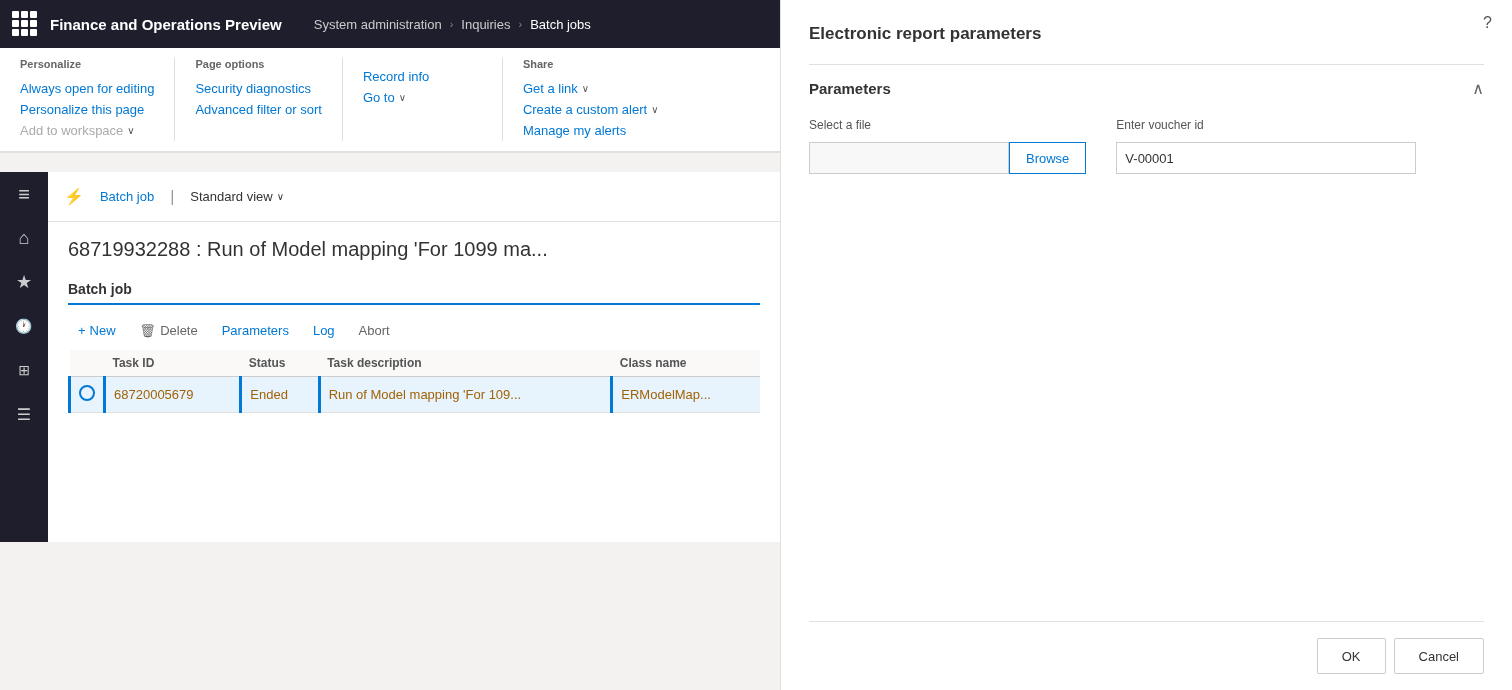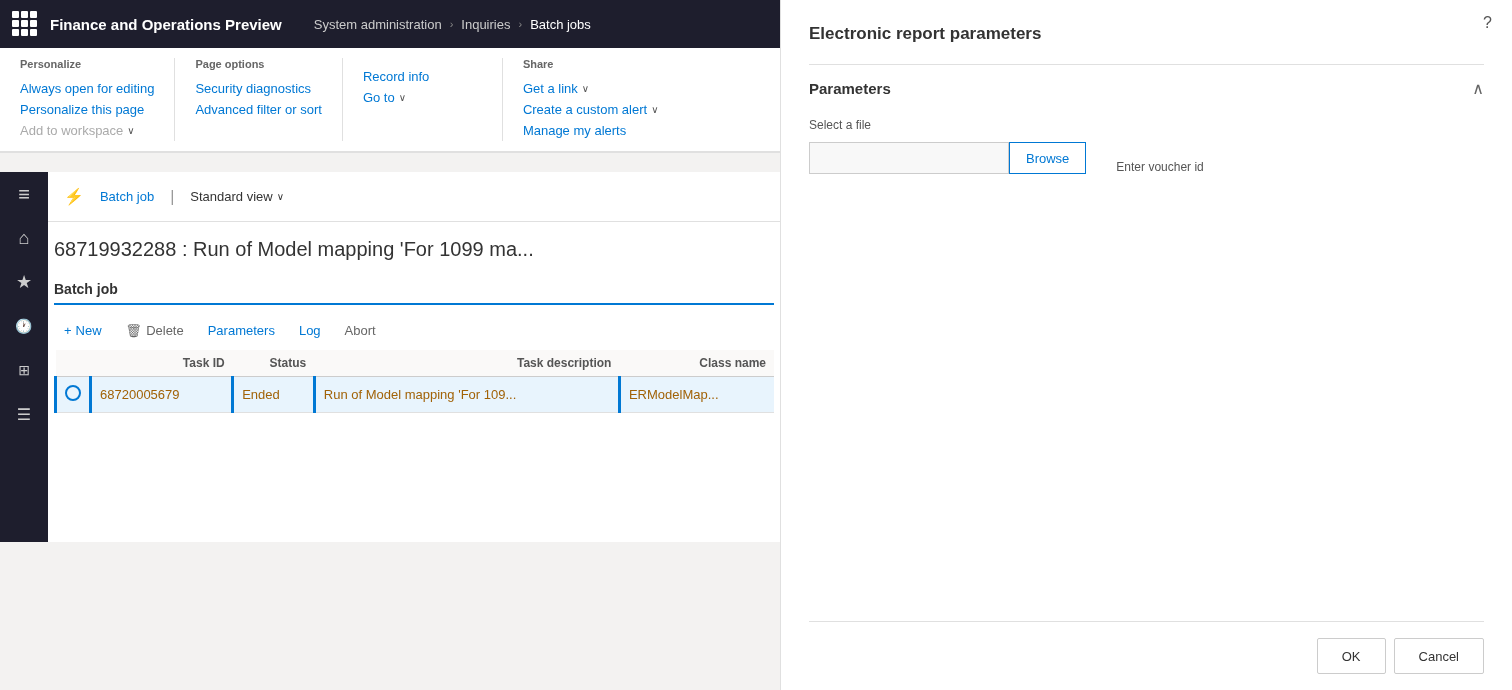--- a/index.html
+++ b/index.html
@@ -95,21 +95,21 @@
     }
     .filter-icon { font-size: 16px; color: #0078d4; cursor: pointer; }
     .view-label { font-size: 13px; color: #0078d4; cursor: pointer; }
     .view-sep { color: #999; }
     .view-dropdown { font-size: 13px; color: #333; cursor: pointer; display: flex; align-items: center; gap: 4px; }
 
     
     .main-content {
       flex: 1;
       overflow: hidden;
-      padding: 16px 6px;
+      padding: 16px 20px;
       background: #fff;
     }
     .record-title {
       font-size: 20px; font-weight: 400; color: #333; margin-bottom: 20px;
       white-space: nowrap; overflow: hidden; text-overflow: ellipsis;
     }
     .section-header {
       font-size: 14px; font-weight: 600; color: #333;
       border-bottom: 2px solid #0078d4; padding-bottom: 6px; margin-bottom: 14px;
     }
@@ -121,21 +121,21 @@
     
     .tasks-toolbar {
       display: flex; align-items: center; gap: 4px; margin-bottom: 8px;
     }
 
     
     .tasks-table { width: 100%; border-collapse: collapse; }
     .tasks-table th {
       font-size: 12px; color: #555; font-weight: 600;
       border-bottom: 1px solid #ccc;
-      padding: 6px 8px; text-align: right; background: #faf9f8;
+      padding: 6px 8px; text-align: left; background: #faf9f8;
     }
     .tasks-table td {
       font-size: 13px; color: #a16207;
       padding: 8px 8px; border-bottom: 1px solid #e0e0e0;
     }
     .tasks-table tr.selected td { background: #e8f4fd; border-left: 3px solid #0078d4; }
     .radio-cell { width: 30px; text-align: center; }
     .radio-btn {
       width: 16px; height: 16px; border-radius: 50%;
       border: 2px solid #666; display: inline-block;
@@ -429,20 +429,21 @@
     <div class="params-row">
       <div class="param-group">
         <label class="param-label">Select a file</label>
         <div style="display:flex; gap:0;">
           <input class="param-input" type="text" value="" style="">
           <button class="browse-btn">Browse</button>
         </div>
       </div>
       <div class="param-group">
         <label class="param-label">Enter voucher id</label>
+        <input class="param-input-right" type="text" value="V-00001" style="">
       </div>
     </div>
 
     <div style="flex:1;"></div>
 
     <div class="panel-footer">
       <button class="footer-btn primary">OK</button>
       <button class="footer-btn">Cancel</button>
     </div>
   </div>

